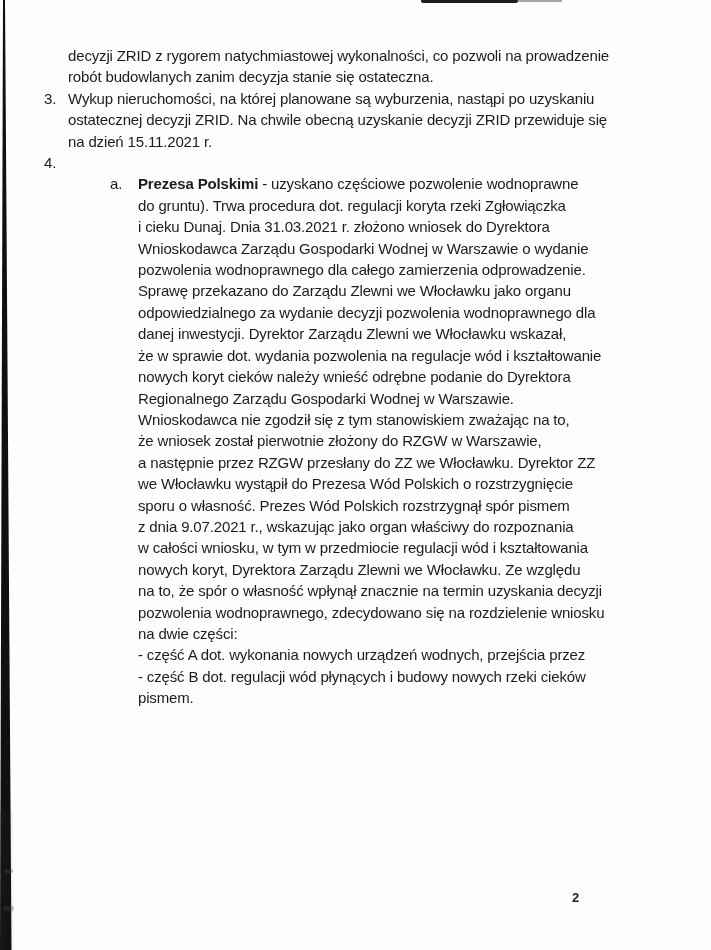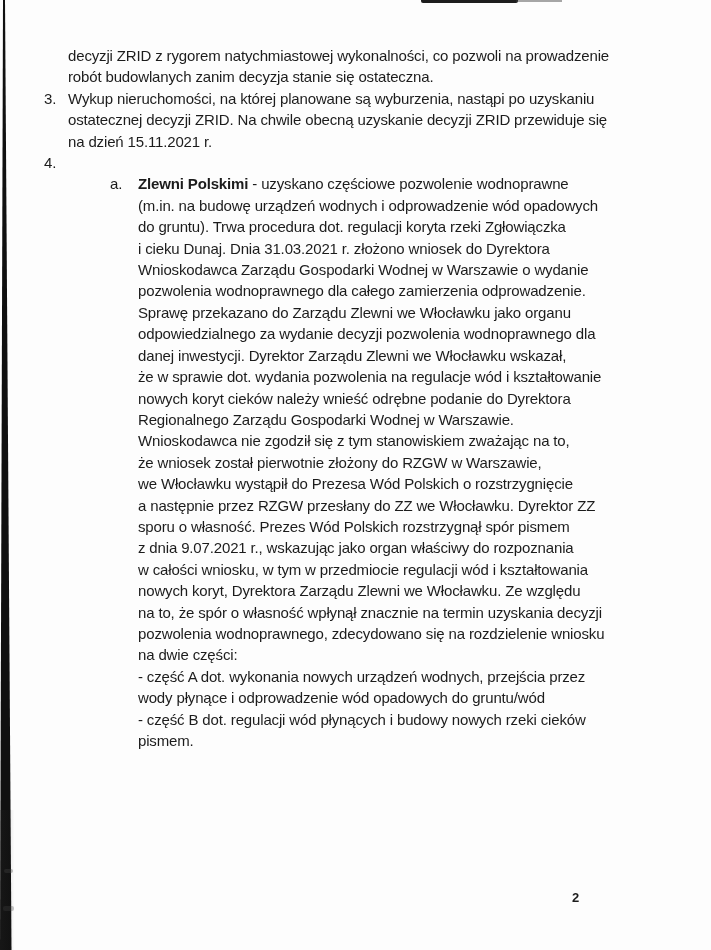--- a/index.html
+++ b/index.html
@@ -132,46 +132,44 @@
         </div>
     </div>
 
     <div class="list-item">
       <div class="marker">4.</div>
     </div>
 
     <div class="sub-item">
       <div class="marker">a.</div>
       <div class="lines">
-        <div class="line"><span class="bold">Zlewni Polskimi</span><span> - uzyskano częściowe pozwolenie wodnoprawne</span></div>
+        <div class="line"><span class="bold">Prezesa Polskimi</span><span> - uzyskano częściowe pozwolenie wodnoprawne</span></div>
         <div>
-            <div class="line">(m.in. na budowę urządzeń wodnych i odprowadzenie wód opadowych</div>
             <div class="line">do gruntu). Trwa procedura dot. regulacji koryta rzeki Zgłowiączka</div>
             <div class="line">i cieku Dunaj. Dnia 31.03.2021 r. złożono wniosek do Dyrektora</div>
             <div class="line">Wnioskodawca Zarządu Gospodarki Wodnej w Warszawie o wydanie</div>
             <div class="line">pozwolenia wodnoprawnego dla całego zamierzenia odprowadzenie.</div>
             <div class="line">Sprawę przekazano do Zarządu Zlewni we Włocławku jako organu</div>
             <div class="line">odpowiedzialnego za wydanie decyzji pozwolenia wodnoprawnego dla</div>
             <div class="line">danej inwestycji. Dyrektor Zarządu Zlewni we Włocławku wskazał,</div>
             <div class="line">że w sprawie dot. wydania pozwolenia na regulacje wód i kształtowanie</div>
             <div class="line">nowych koryt cieków należy wnieść odrębne podanie do Dyrektora</div>
             <div class="line">Regionalnego Zarządu Gospodarki Wodnej w Warszawie.</div>
             <div class="line">Wnioskodawca nie zgodził się z tym stanowiskiem zważając na to,</div>
             <div class="line">że wniosek został pierwotnie złożony do RZGW w Warszawie,</div>
+            <div class="line">a następnie przez RZGW przesłany do ZZ we Włocławku. Dyrektor ZZ</div>
             <div class="line">we Włocławku wystąpił do Prezesa Wód Polskich o rozstrzygnięcie</div>
-            <div class="line">a następnie przez RZGW przesłany do ZZ we Włocławku. Dyrektor ZZ</div>
             <div class="line">sporu o własność. Prezes Wód Polskich rozstrzygnął spór pismem</div>
             <div class="line">z dnia 9.07.2021 r., wskazując jako organ właściwy do rozpoznania</div>
             <div class="line">w całości wniosku, w tym w przedmiocie regulacji wód i kształtowania</div>
             <div class="line">nowych koryt, Dyrektora Zarządu Zlewni we Włocławku. Ze względu</div>
             <div class="line">na to, że spór o własność wpłynął znacznie na termin uzyskania decyzji</div>
             <div class="line">pozwolenia wodnoprawnego, zdecydowano się na rozdzielenie wniosku</div>
             <div class="line">na dwie części:</div>
             <div class="line">- część A dot. wykonania nowych urządzeń wodnych, przejścia przez</div>
-            <div class="line">wody płynące i odprowadzenie wód opadowych do gruntu/wód</div>
             <div class="line">- część B dot. regulacji wód płynących i budowy nowych rzeki cieków</div>
             <div class="line">pismem.</div>
           </div>
       </div>
     </div>
 
   </div>
 
   <div class="page-number">2</div>
 

